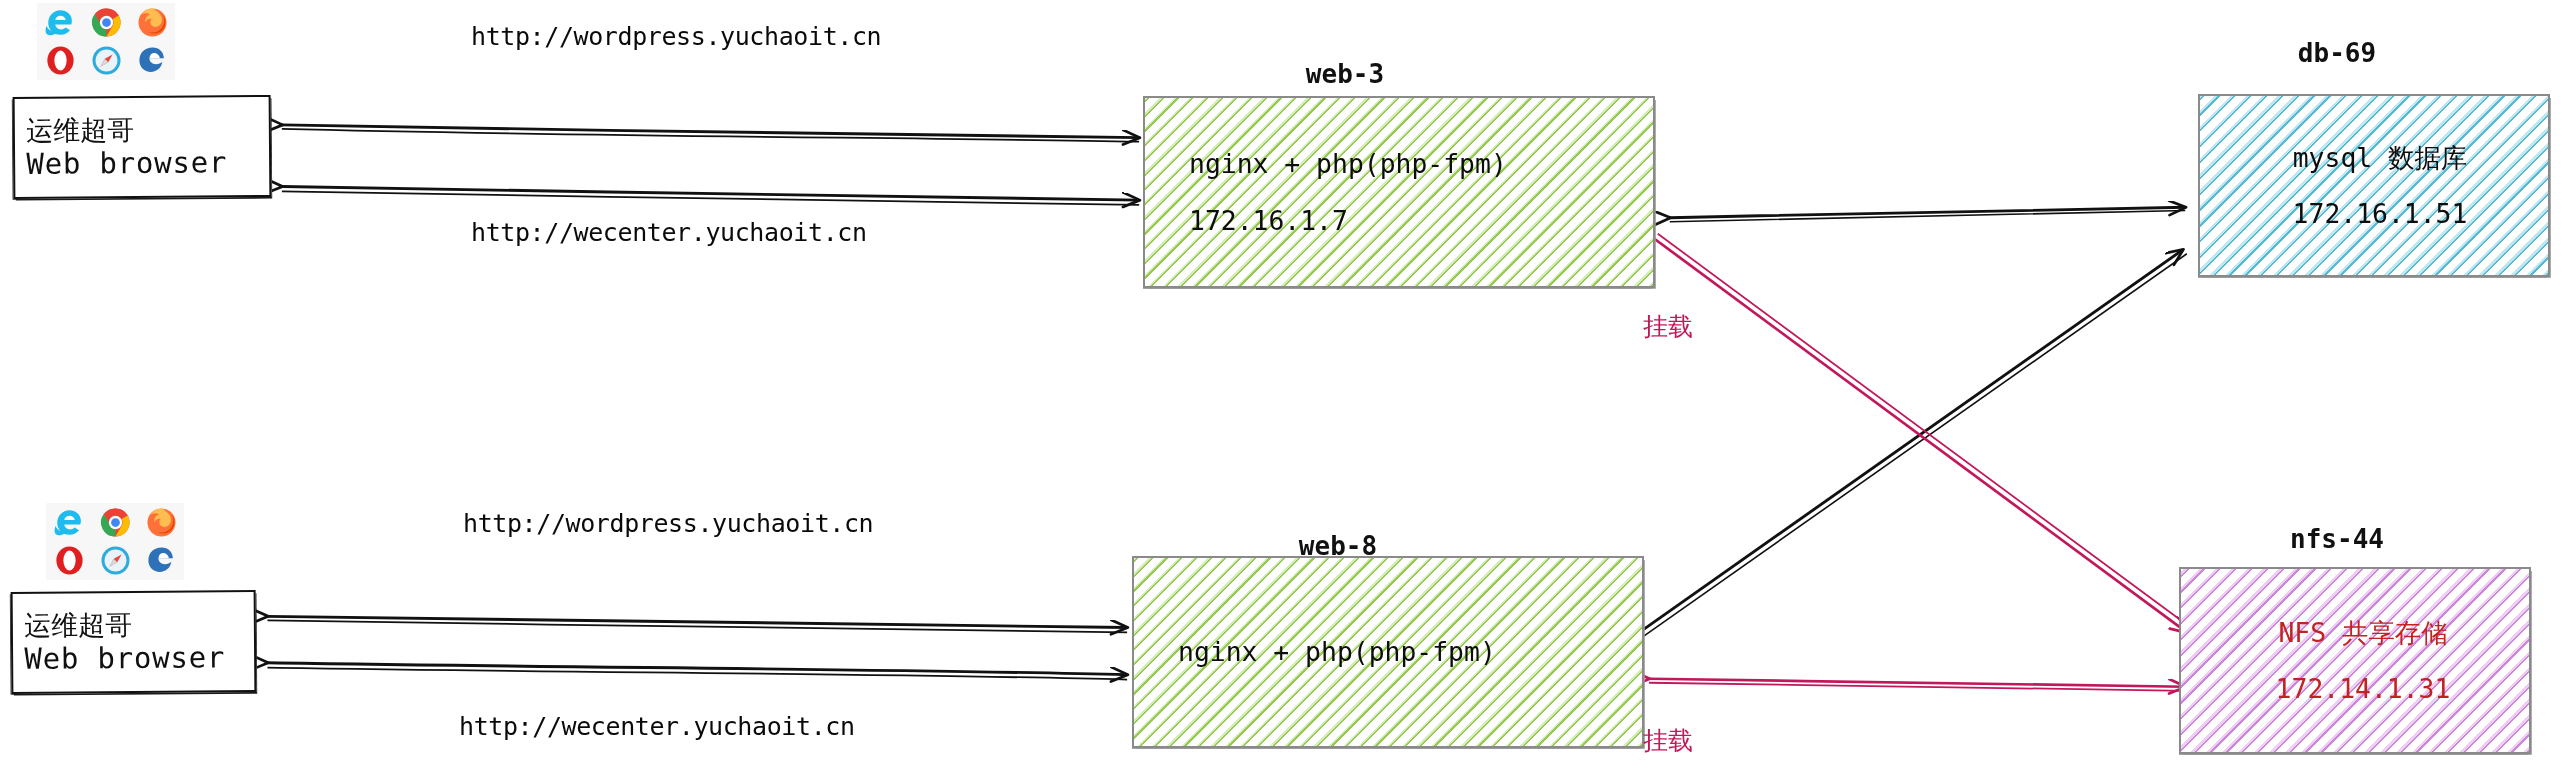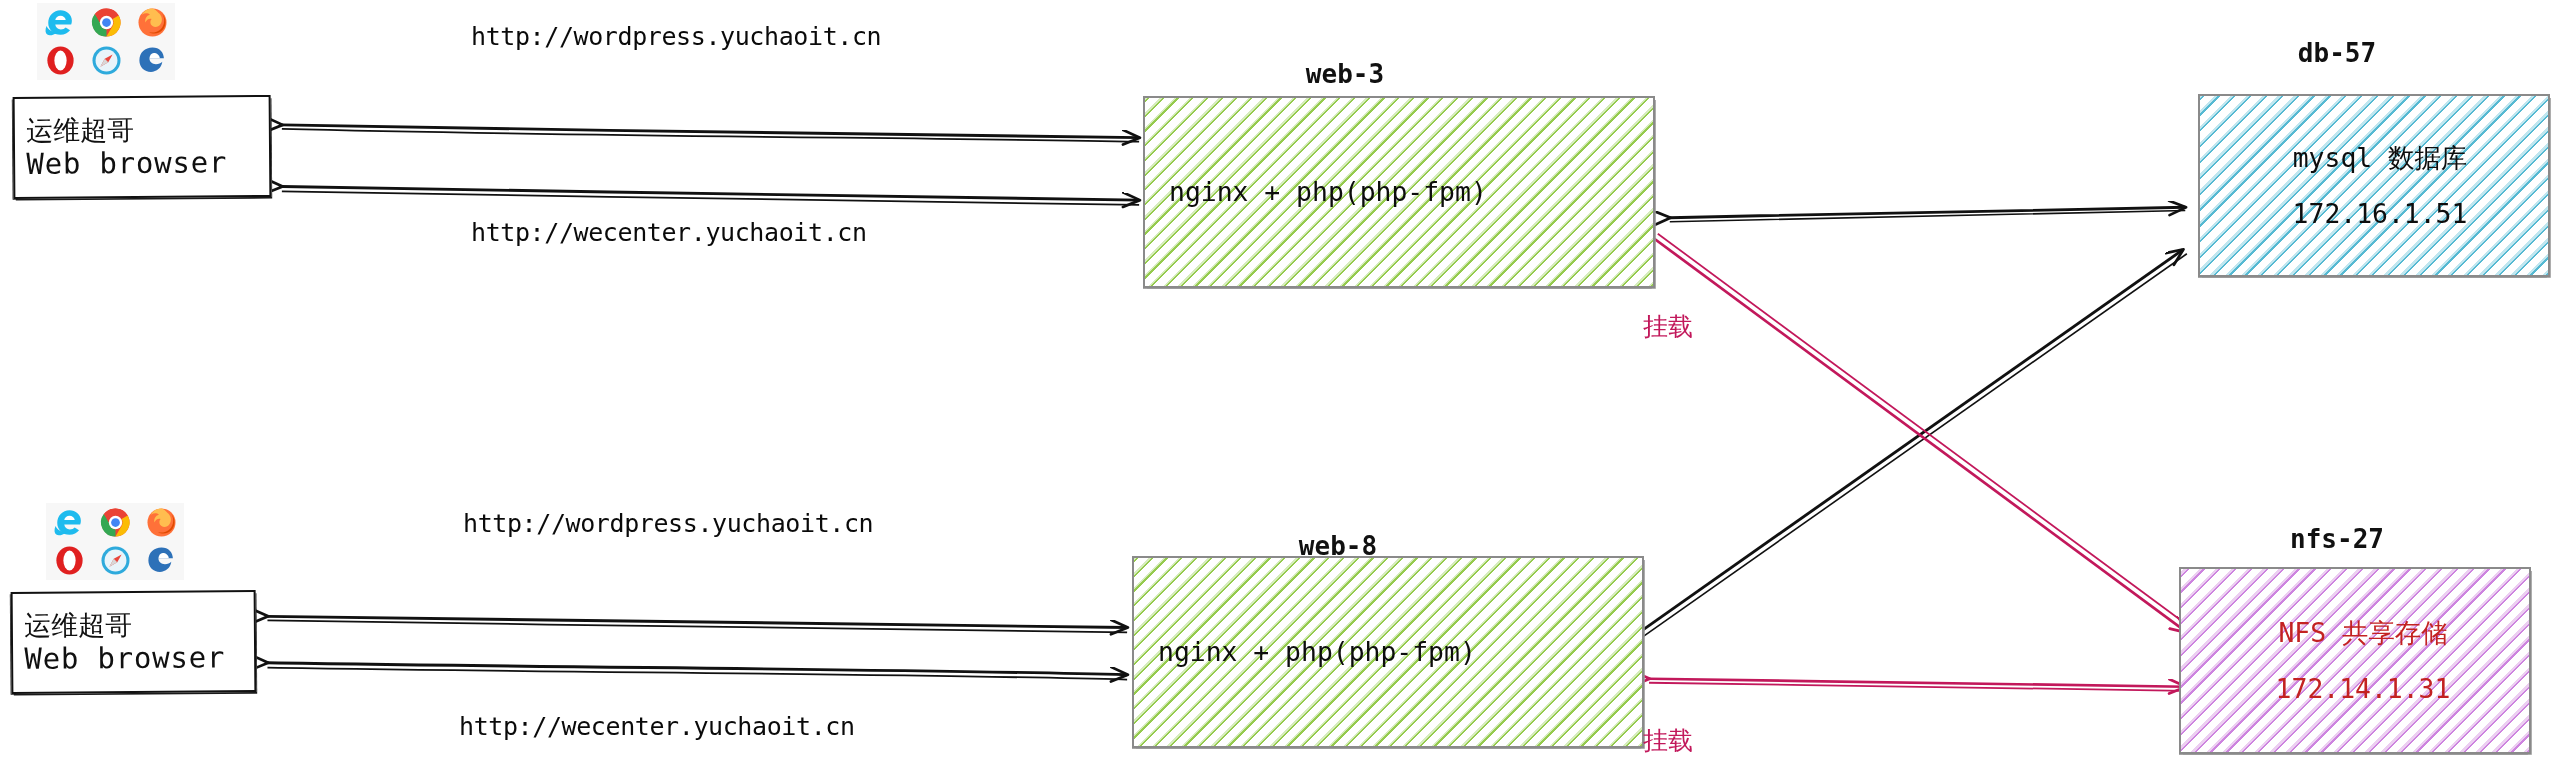--- a/index.html
+++ b/index.html
@@ -70,21 +70,21 @@
 
   
   .node {
     position: absolute;
     box-sizing: border-box;
     border: 2.4px solid #8a8a8a;
     box-shadow: 2.4px 2.4px 0 -1.6px #9a9a9a, -1.6px 2.4px 0 -1.6px #909090;
     display: flex;
     flex-direction: column;
     justify-content: center;
-    padding-left: 24px;
+    padding-left: 44px;
     background-color: #ffffff;
   }
   .node .nline {
     font-family: "DejaVu Sans Mono", monospace;
     font-size: 26.4px;
     line-height: 1.1;
     white-space: nowrap;
     position: relative;
     z-index: 2;
   }
@@ -259,23 +259,24 @@
     <div class="line1">运维超哥</div>
     <div class="line2">Web browser</div>
   </div>
 
   <div class="url-label" style="left:471px; top:22.4px;">http://wordpress.yuchaoit.cn</div>
   <div class="url-label" style="left:471px; top:218px;">http://wecenter.yuchaoit.cn</div>
 
   <div class="node-caption" style="left:1273px; top:59px; width:144px;">web-3</div>
   <div class="node green" style="left:1143px; top:96px; width:512px; height:192px;">
     <div class="nline">nginx + php(php-fpm)</div>
-  </div>
-
-  <div class="node-caption" style="left:2265px; top:38px; width:144px;">db-57</div>
+    <div class="nline sp">172.16.1.7</div>
+  </div>
+
+  <div class="node-caption" style="left:2265px; top:38px; width:144px;">db-69</div>
   <div class="node cyan" style="left:2198px; top:94px; width:352px; height:183px;">
     <div class="nline">mysql 数据库</div>
     <div class="nline sp">172.16.1.51</div>
   </div>
 
   <div class="mount-label" style="left:1643px; top:284px;">挂载</div>
 
   <div class="browser-icons" style="left:46px; top:503px;">
     <svg class="bicon" viewBox="0 0 40 40">
       <path d="M20 6c7 0 13 5 13 12 0 1.5-.3 3-.8 4.3H14c.4 3.4 3 5.6 6.4 5.6 2.3 0 4.2-.9 5.5-2.3l5 3.2C28.6 31.6 24.7 34 20 34 11.8 34 6 28 6 20.5 6 12.5 12 6 20 6z" fill="#1EBBEE"></path>
@@ -317,21 +318,21 @@
   </div>
 
   <div class="url-label" style="left:463px; top:509px;">http://wordpress.yuchaoit.cn</div>
   <div class="url-label" style="left:459px; top:712px;">http://wecenter.yuchaoit.cn</div>
 
   <div class="node-caption" style="left:1266px; top:531px; width:144px;">web-8</div>
   <div class="node green" style="left:1132px; top:556px; width:512px; height:192px;">
     <div class="nline">nginx + php(php-fpm)</div>
   </div>
 
-  <div class="node-caption" style="left:2265px; top:524px; width:144px;">nfs-27</div>
+  <div class="node-caption" style="left:2265px; top:524px; width:144px;">nfs-44</div>
   <div class="node purple" style="left:2179px; top:567px; width:352px; height:187px;">
     <div class="nline">NFS 共享存储</div>
     <div class="nline sp">172.14.1.31</div>
   </div>
 
   <div class="mount-label" style="left:1643px; top:698px;">挂载</div>
 
 </div>
 
 

